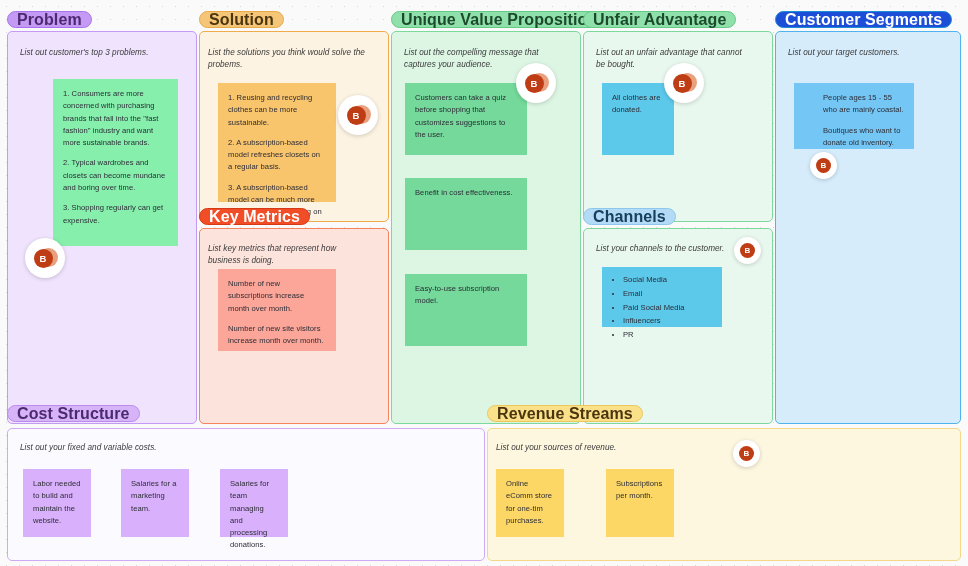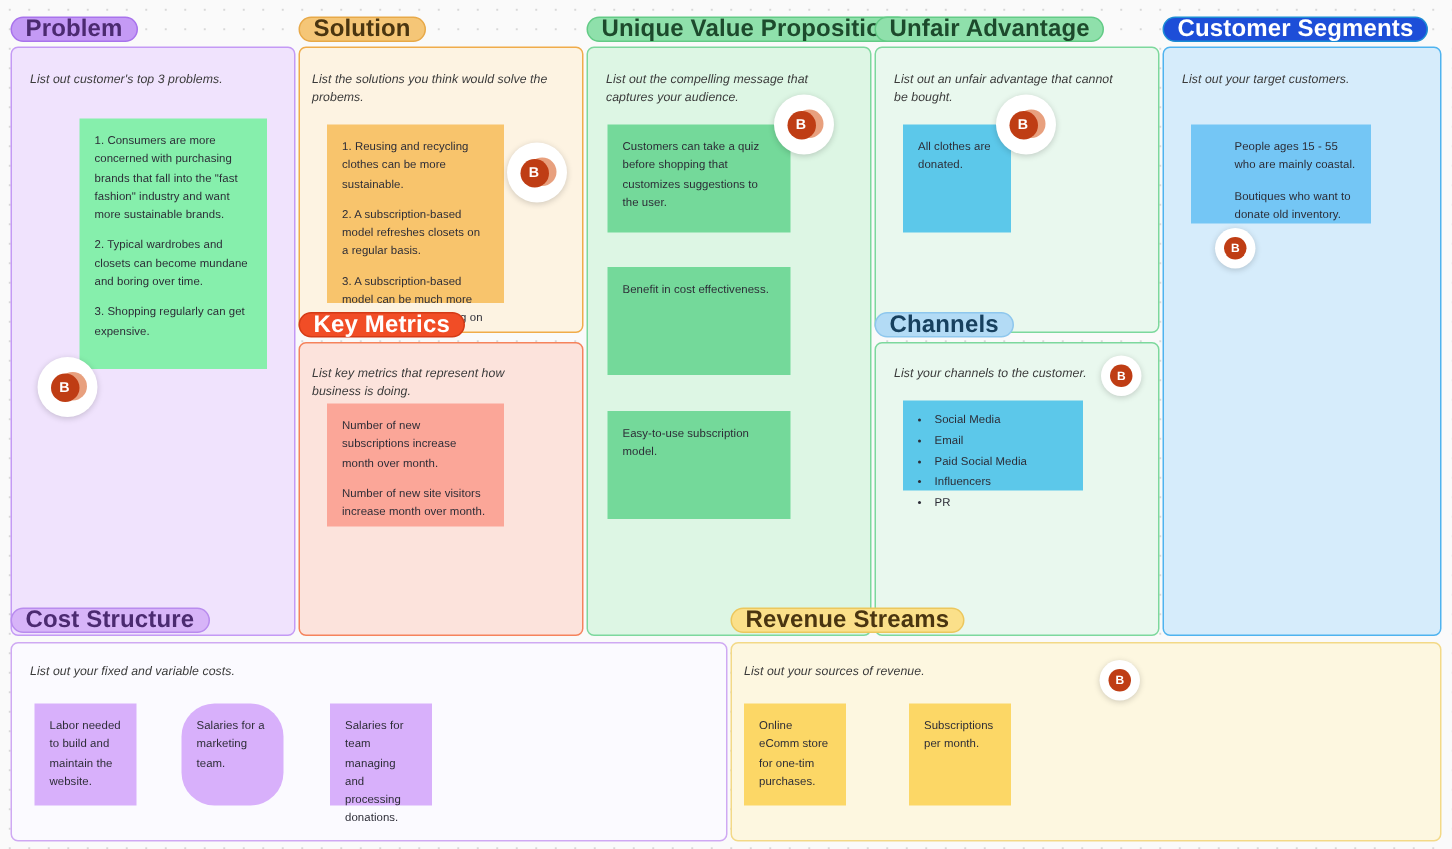--- a/index.html
+++ b/index.html
@@ -217,21 +217,21 @@
 
   <div class="pill" style="left:7px; top:405px; background:#d7b4f8; color:#4b2a70; border:1px solid #b98cee;">
     <span>Cost Structure</span>
   </div>
 
   <div class="panel" style="left:7px; top:428px; width:478px; height:133px; background:#fbfaff; border:1px solid #cfa9f3;">
     <div class="prompt" style="left:12px; top:13px; width:300px;">List out your fixed and variable costs.</div>
     <div class="note" style="left:15px; top:40px; width:68px; height:68px; background:#d8b0fb;">
       <p>Labor needed to build and maintain the website.</p>
     </div>
-    <div class="note" style="left:113px; top:40px; width:68px; height:68px; background:#d8b0fb;border-radius:22px;">
+    <div class="note" style="left:113px; top:40px; width:68px; height:68px; background:#d8b0fb;">
       <p>Salaries for a marketing team.</p>
     </div>
     <div class="note" style="left:212px; top:40px; width:68px; height:68px; background:#d8b0fb;">
       <p>Salaries for team managing and processing donations.</p>
     </div>
   </div>
 
   <div class="pill" style="left:487px; top:405px; background:#fbe08a; color:#4a3510; border:1px solid #ecc75d;">
     <span>Revenue Streams</span>
   </div>

